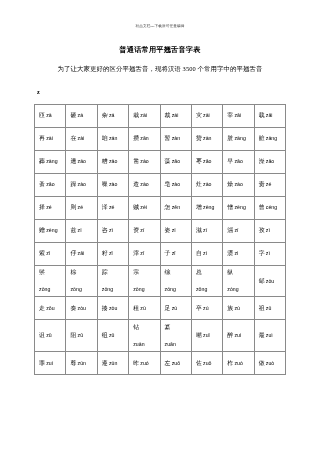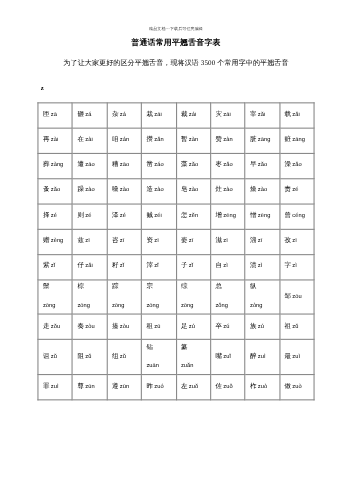--- a/index.html
+++ b/index.html
@@ -29,21 +29,21 @@
     color: #3a3a3a;
     letter-spacing: 0.15px;
     margin-top: 25px;
     font-family: "Liberation Sans", "DejaVu Sans", sans-serif;
   }
   .doc-title {
     text-align: center;
     font-size: 7.2px;
     font-weight: bold;
     line-height: 1;
-    margin-top: 7px;
+    margin-top: 18px;
     letter-spacing: 0.2px;
     color: #000;
   }
   .doc-intro {
     text-align: center;
     font-size: 6.4px;
     line-height: 1.2;
     margin-top: 11px;
     padding: 0 14px;
     color: #000;

